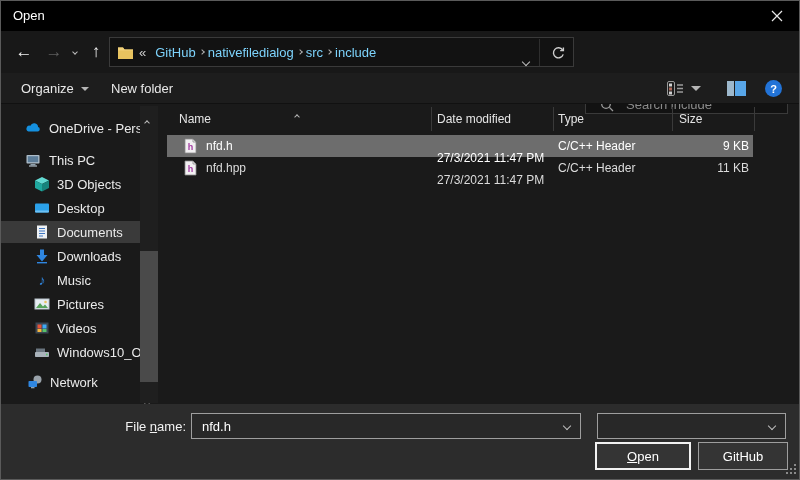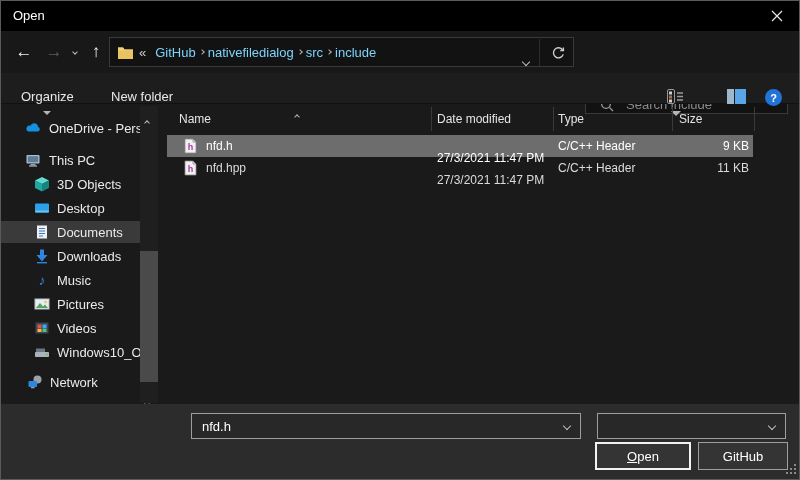--- a/index.html
+++ b/index.html
@@ -17,21 +17,21 @@
   .crumb{font-size:13px;color:#7dd3fc;margin:0 4px;white-space:nowrap;}
   .laquo{font-size:13px;color:#cfcfcf;margin:0 5px;}
   .ab-chev{position:absolute;right:44px;top:13px;}
   .ab-sep{position:absolute;right:33px;top:1px;height:27px;width:1px;background:#2e2e2e;}
   .refresh{position:absolute;right:7px;top:7px;}
   .searchbox{position:absolute;left:584px;top:6px;width:203px;height:30px;background:#121212;border:1px solid #3a3a3a;display:flex;align-items:flex-end;margin-top:47px;}
   .searchbox input{background:transparent;border:none;outline:none;font-size:13px;color:#e0e0e0;width:150px;margin-left:9px;}
   .searchbox input::placeholder{color:#8a8a8a;}
   
   .toolbar{position:absolute;left:0;top:72px;width:100%;height:31px;background:#1d1d1d;border-bottom:1px solid #111;}
-  .tbtn{position:absolute;top:16px;height:31px;display:flex;align-items:center;gap:7px;font-size:13px;color:#e8e8e8;cursor:pointer;flex-direction:column;}
+  .tbtn{position:absolute;top:0;height:31px;display:flex;align-items:center;gap:7px;font-size:13px;color:#e8e8e8;cursor:pointer;}
   .tri{width:0;height:0;border-left:4px solid transparent;border-right:4px solid transparent;border-top:4px solid #b5b5b5;}
   .help-circle{width:17px;height:17px;border-radius:50%;background:#2273d7;color:#fff;font-size:11px;font-weight:bold;display:flex;align-items:center;justify-content:center;}
   
   .chv{display:inline-block;width:6px;height:6px;border-right:1.4px solid #bdbdbd;border-bottom:1.4px solid #bdbdbd;}
   .chv.down{transform:rotate(45deg);}
   .chv.up{transform:rotate(-135deg);}
   .chv.right{transform:rotate(-45deg);width:4px;height:4px;border-color:#b0b0b0;}
   .chv.small{width:4px;height:4px;}
   
   .srow{position:absolute;left:0;width:139px;height:22px;}
@@ -303,20 +303,21 @@
           </svg>
       </span>
       <span class="fcell c-name">nfd.hpp</span>
       <span class="fcell c-date">27/3/2021 11:47 PM</span>
       <span class="fcell c-type">C/C++ Header</span>
       <span class="fcell c-size">11 KB</span>
     </div>
   </div>
 
   <div class="footer">
+    <span class="fn-label"><span>File </span><span class="mn">n</span><span>ame:</span></span>
     <div class="combo" style="left:190px;width:390px;">
       <input type="text" value="nfd.h" style="">
       <span class="chv down"></span>
     </div>
     <div class="combo" style="left:596px;width:189px;">
       <span class="chv down"></span>
     </div>
     <div class="btn default" style="left:594px;width:96px;">
       <span><span class="mn">O</span><span>pen</span></span>
     </div>

